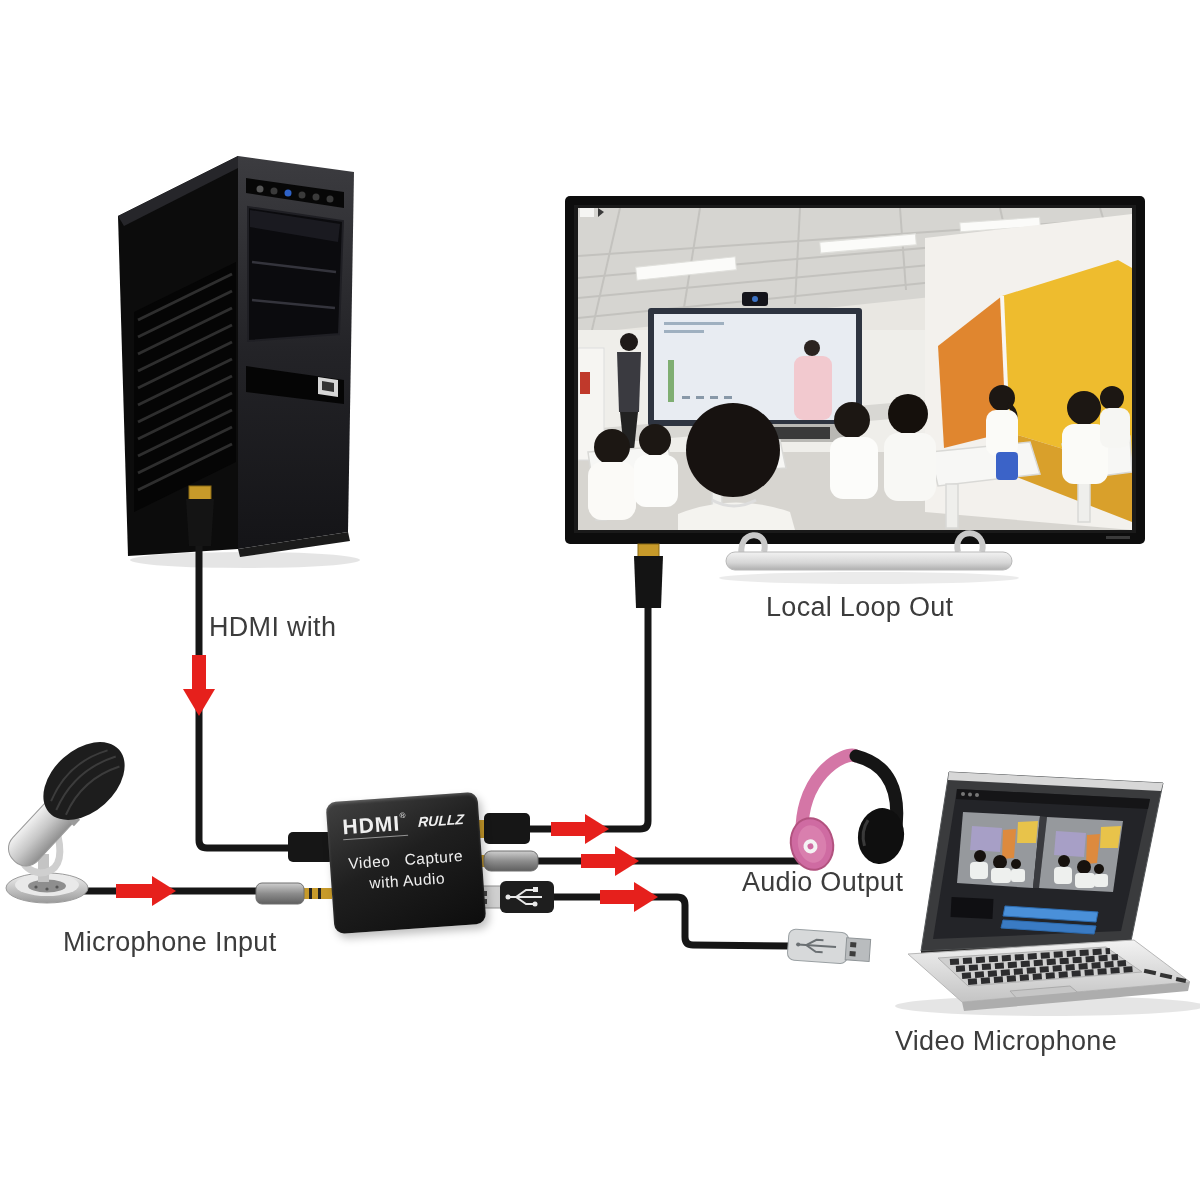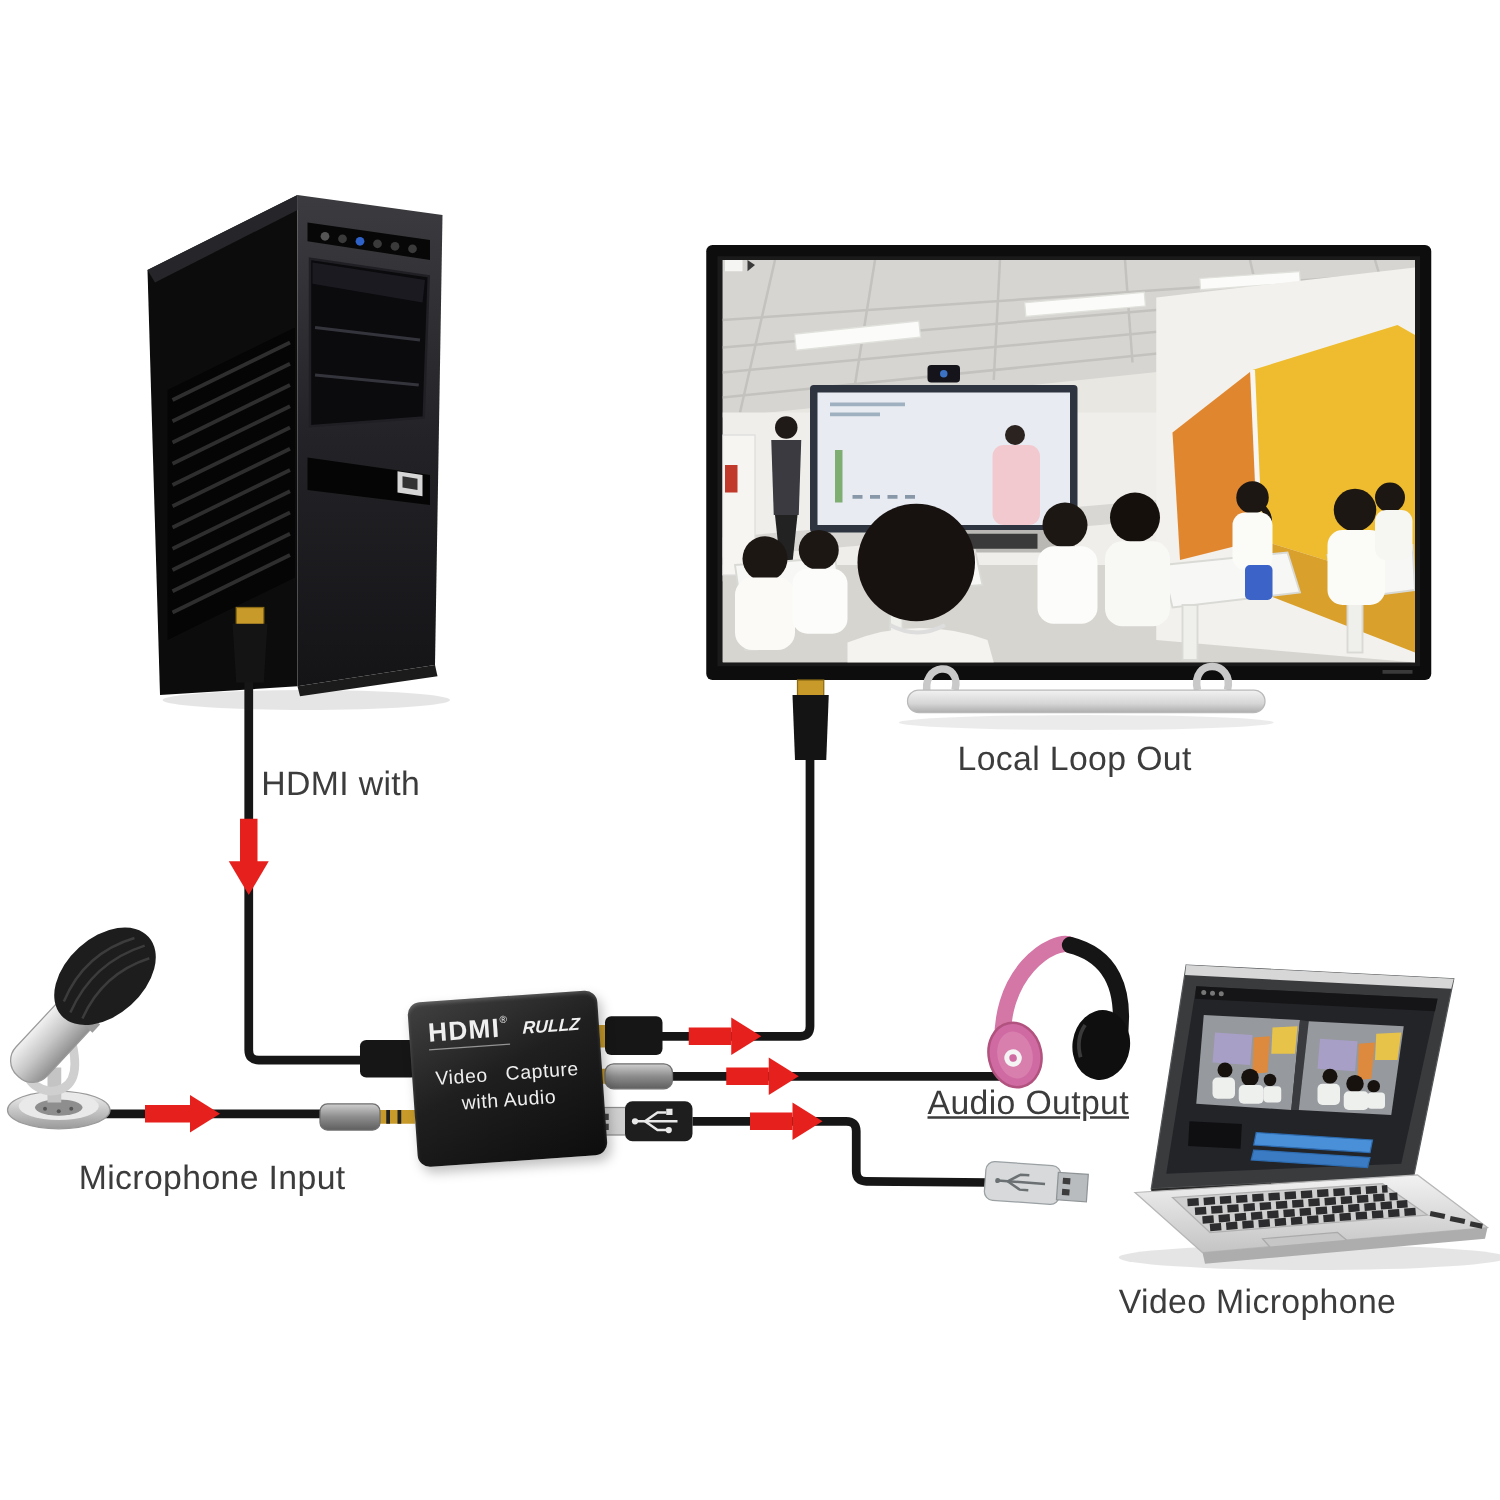--- a/index.html
+++ b/index.html
@@ -387,16 +387,16 @@
       <span class="dev-hdmi"><span>HDMI</span><sup>®</sup></span>
       <span class="dev-rullz">RULLZ</span>
     </div>
     <div class="dev-line1">Video   Capture</div>
     <div class="dev-line2">with Audio</div>
   </div>
 
   <div class="label" style="left:209px;top:612px;">HDMI with</div>
   <div class="label" style="left:63px;top:927px;">Microphone Input</div>
   <div class="label" style="left:766px;top:592px;">Local Loop Out</div>
-  <div class="label" style="left:742px;top:867px;text-decoration:underline;">Audio Output</div>
+  <div class="label" style="left:742px;top:867px;">Audio Output</div>
   <div class="label" style="left:895px;top:1026px;">Video Microphone</div>
 
 </div>
 
 </body></html>

